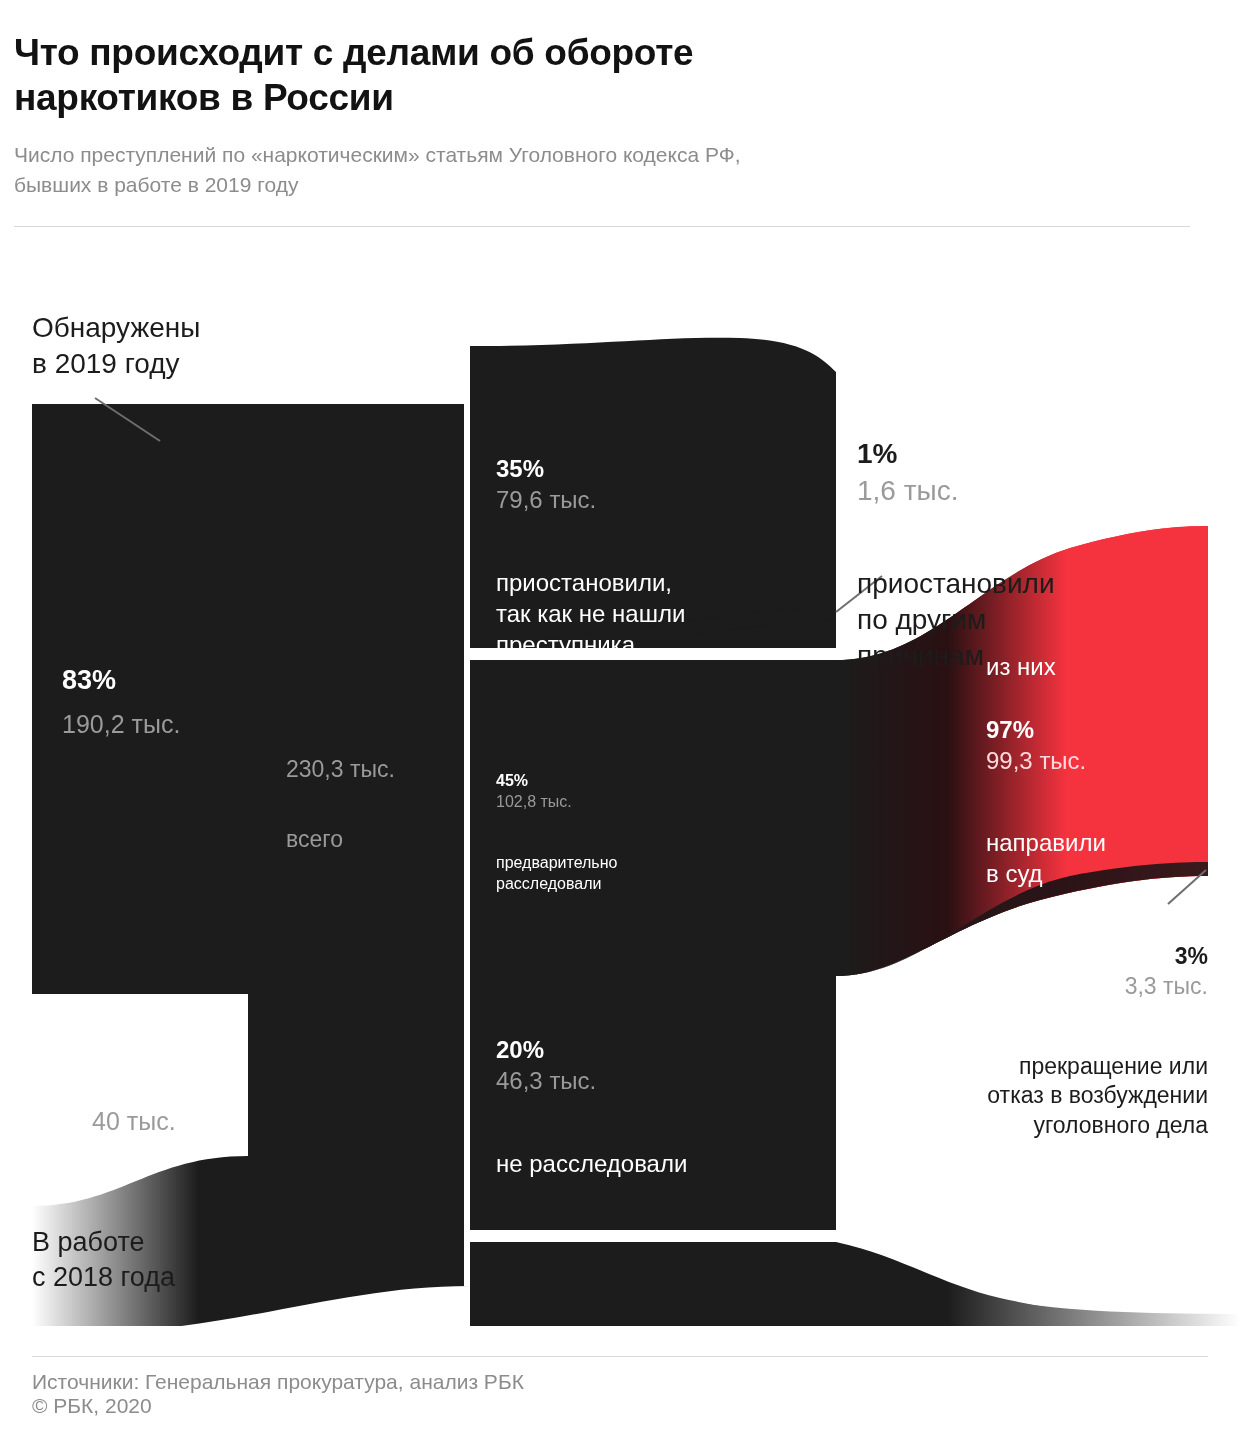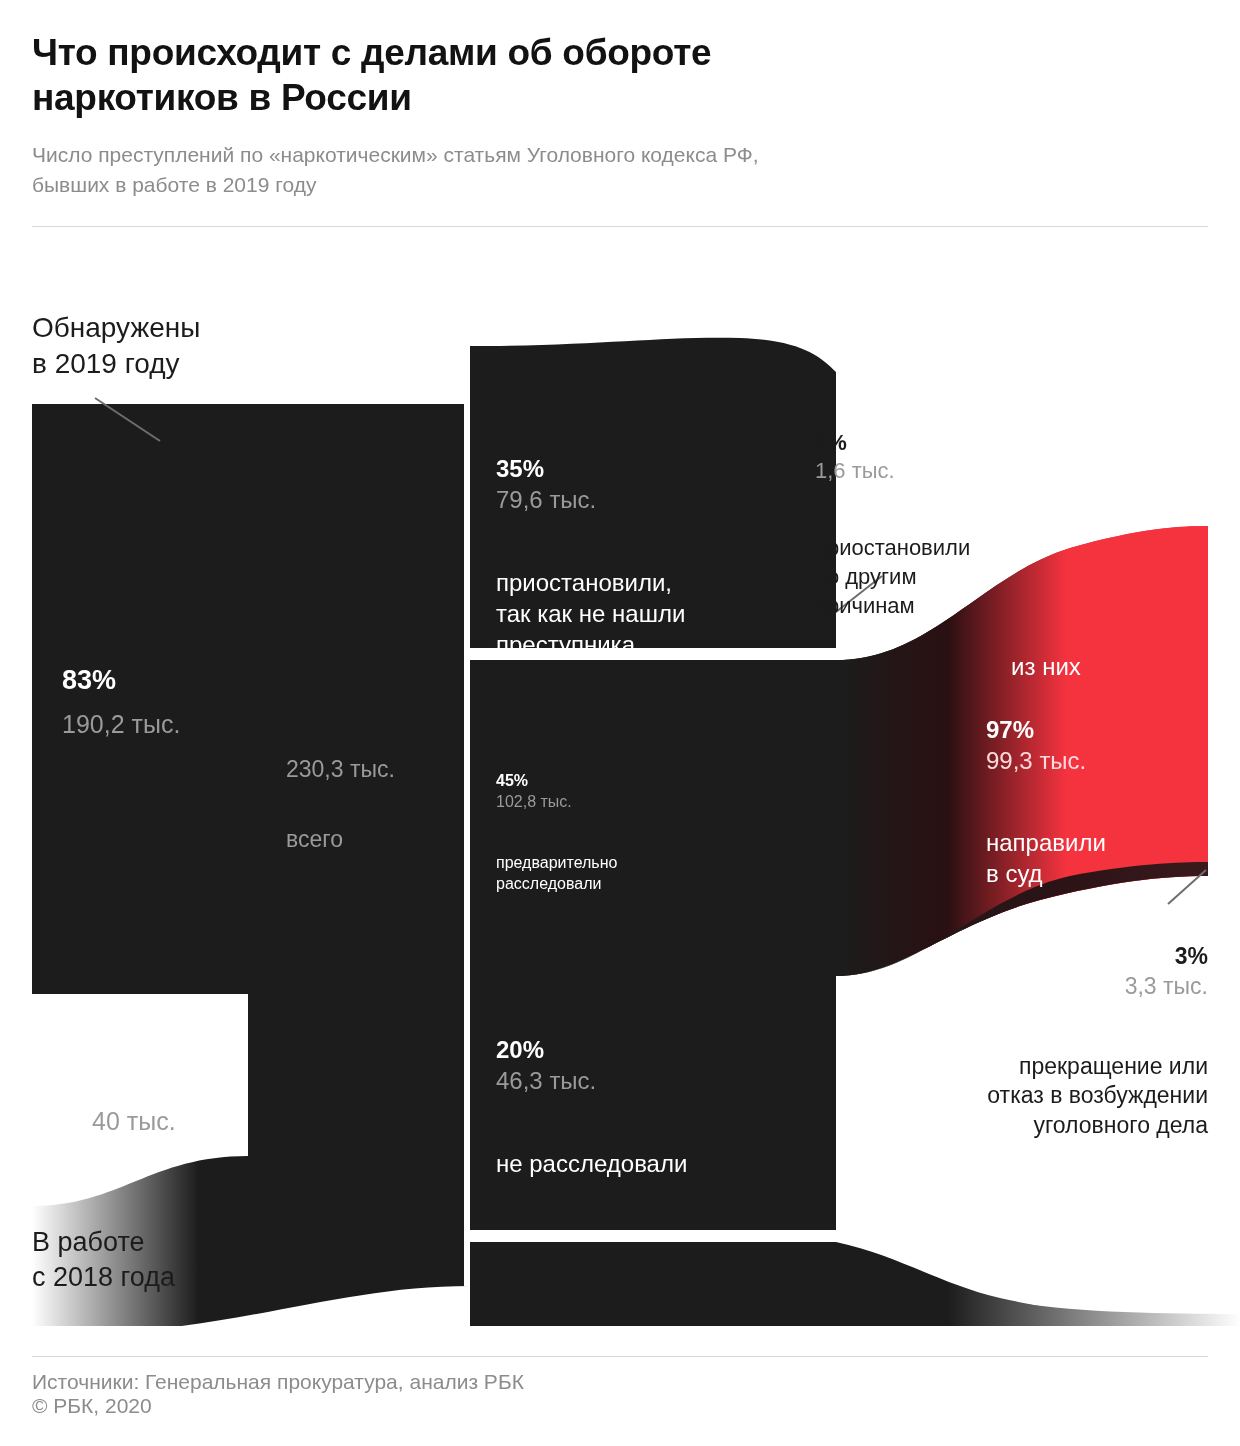--- a/index.html
+++ b/index.html
@@ -10,21 +10,21 @@
   body {
     width: 1240px; height: 1446px;
     font-family: "Liberation Sans", sans-serif;
     color: #1a1a1a;
     position: relative;
     overflow: hidden;
   }
   .wrap {
     position: relative;
     width: 1240px; height: 1446px;
-    padding: 0 32px;
+    padding: 0 14px;
   }
   .title {
     font-size: 37px;
     font-weight: bold;
     line-height: 1.22;
     letter-spacing: -0.3px;
     color: #121212;
     padding-top: 30px;
     max-width: 980px;
     white-space: pre-line;
@@ -102,22 +102,22 @@
     left: 496px; top: 750px;
     font-size: 16px;
     white-space: pre-line;
   }
   #lbl-20 {
     left: 496px; top: 1003px;
     font-size: 24px;
     white-space: pre-line;
   }
   #lbl-1 {
-    left: 815px; top: 400px;
-    font-size: 22px;
+    left: 857px; top: 400px;
+    font-size: 28px;
     color: #1c1c1c;
     white-space: pre-line;
   }
   #lbl-97 {
     left: 986px; top: 620px;
     font-size: 24px;
     white-space: pre-line;
     text-align: left;
   }
   #lbl-3 {
@@ -314,21 +314,21 @@
   <div class="lbl" id="lbl-1">
     <span class="pct dark">1%</span>
     <span class="grey">1,6 тыс.</span>
     <span class="sep-line"></span>
     <span class="dark" style="white-space:pre-line; display:block; margin-top:10px;">приостановили
 по другим
 причинам</span>
   </div>
 
   <div class="lbl" id="lbl-97">
-    <span class="white" style="display:block;text-align:center;">из них</span>
+    <span class="white" style="display:block;">из них</span>
     <span class="pct white">97%</span>
     <span style="color:#ffd9db;">99,3 тыс.</span>
     <span class="sep-line"></span>
     <span class="white" style="white-space:pre-line; display:block; margin-top:10px;">направили
 в суд</span>
   </div>
 
   <div class="lbl" id="lbl-3">
     <span class="pct dark">3%</span>
     <span class="grey">3,3 тыс.</span>

